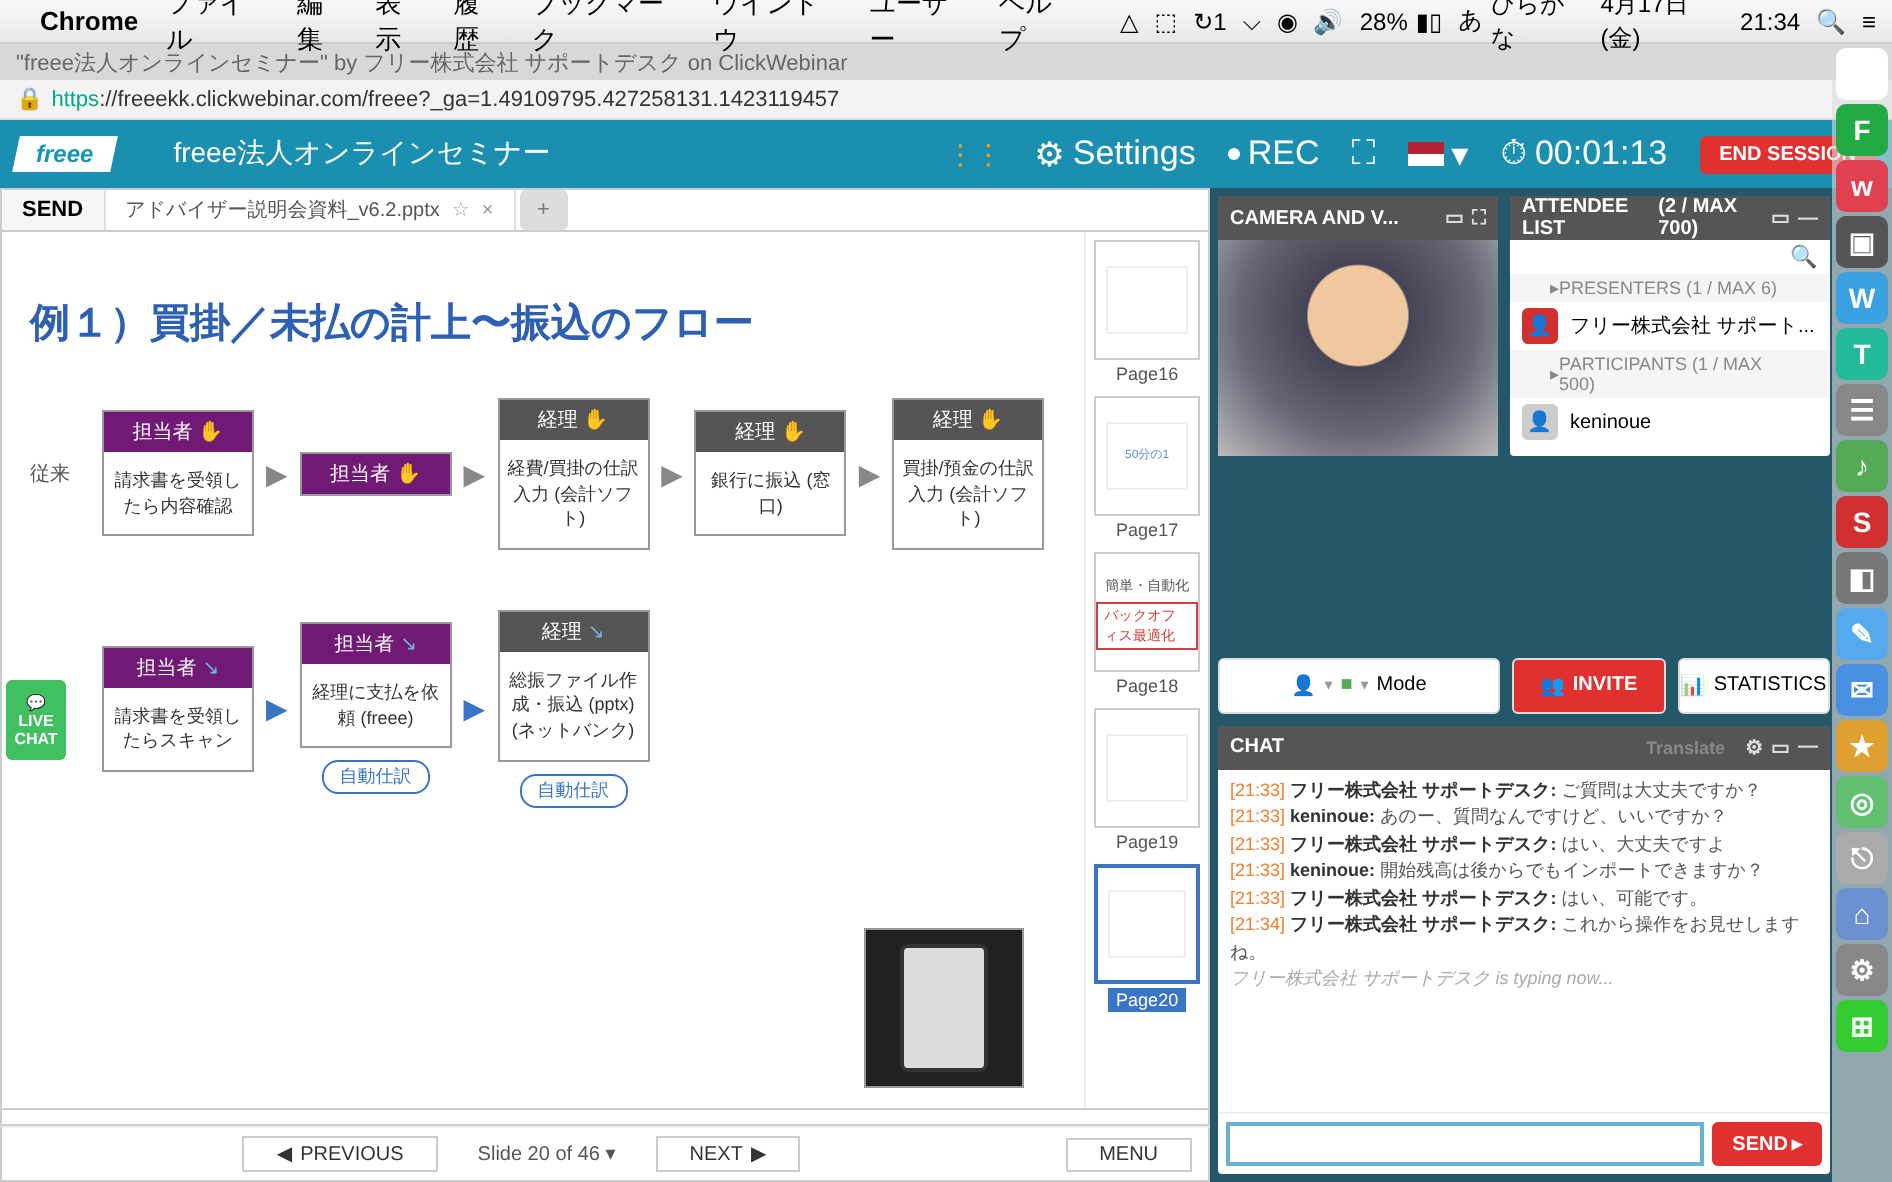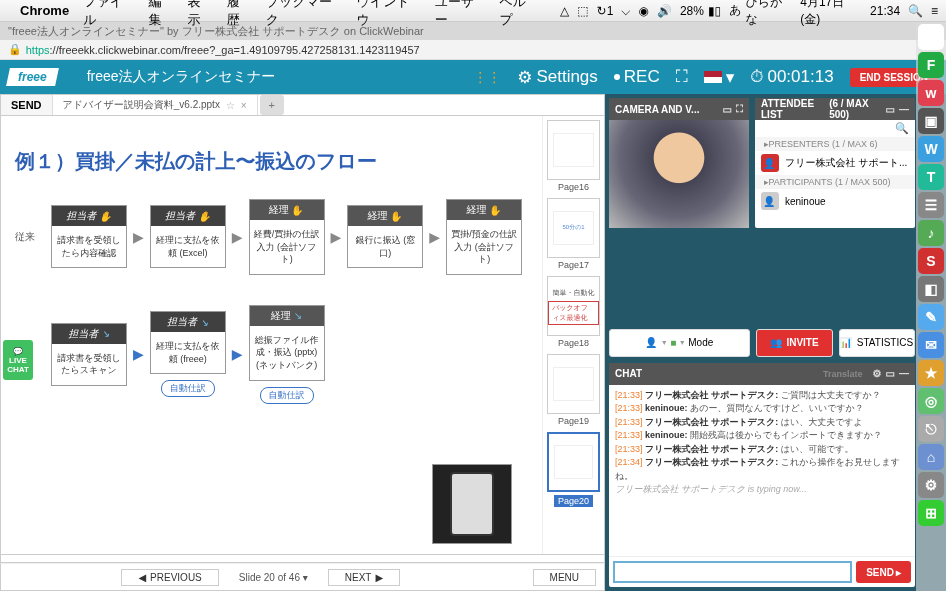--- a/index.html
+++ b/index.html
@@ -44,21 +44,21 @@
 .file-tab .x { color: #999; cursor: pointer; }
 .file-tab .star::before { content: "☆"; color: #aaa; }
 .plus-tab { width: 24px; height: 100%; background: #ddd; display:flex; align-items:center; justify-content:center; border-radius: 3px; margin-left:2px; cursor:pointer; color:#777;}
 
 .slide-area { flex: 1; background: #fff; display: flex; border: 1px solid #ccc; border-top: none; overflow: hidden;}
 .slide-main { flex: 1; padding: 20px 14px; position: relative; background: white; font-size: 10px; color: #333; }
 .slide-title { color: #2d5fb5; font-size: 20px; font-weight: bold; margin: 12px 0 24px 0; }
 .flow-row { display: flex; align-items: center; margin-bottom: 12px; }
 .flow-label { width: 30px; font-size: 10px; color: #555; }
 .flow-box { border: 1px solid #999; width: 76px; text-align: center; margin: 0 6px; display:flex; flex-direction:column;}
-.flow-box.blue .bh { background: #404040; font-style: italic; }
+.flow-box.blue .bh { background: #701a75; }
 .flow-box.dark .bh { background: #555; }
 .flow-box .bh { color: white; font-size: 10px; padding: 3px 0; display:flex; align-items:center; justify-content:center; gap:3px;}
 .flow-box .bb { padding: 8px 4px; font-size: 9px; line-height: 1.4; min-height:40px; display:flex; align-items:center; justify-content:center;}
 .arr { color: #888; font-size: 14px; }
 .arr.blue { color: #3a74c7; }
 .hand::before { content: "✋"; font-size:10px;}
 .bird { color: #6bb8e0; font-size:10px;}
 .tag-auto { border: 1px solid #3a74c7; color: #3a74c7; background: white; padding: 1px 8px; font-size: 9px; border-radius: 8px; position: relative; margin-top:6px; display:inline-block;}
 .phone-img { width: 80px; height: 80px; background: #222; position:absolute; right: 30px; bottom: 10px; border: 1px solid #999; display:flex; align-items:center; justify-content:center;}
 .phone-img::after { content:""; width:40px; height:60px; background:#ddd; border:2px solid #333; border-radius:4px; display:block;}
@@ -80,21 +80,21 @@
 .panel { background: #fff; border-radius: 2px; display: flex; flex-direction: column; }
 .panel-header { height: 22px; background: #555; color: white; font-size: 10px; font-weight: bold; display: flex; align-items: center; padding: 0 6px; }
 .panel-header .sp { flex: 1; }
 .panel-header .icn { margin-left: 4px; cursor: pointer; font-size:10px; opacity:0.8;}
 
 .camera-panel { height: 130px; }
 .camera-row { display: flex; flex:1;}
 .camera-feed { flex: 1; background: #333; position: relative; overflow:hidden;}
 .camera-feed .person { width:100%; height:100%; background: radial-gradient(circle at 50% 35%, #f0c8a0 0%, #f0c8a0 25%, #445 26%, #667 60%, #bbb 100%);}
 .attendee-panel { height: 130px; }
-.att-section { padding: 2px 9px; font-size: 9px; color: #888; background:#f5f5f5; display:flex; align-items:center; cursor:pointer;}
+.att-section { padding: 2px 20px; font-size: 9px; color: #888; background:#f5f5f5; display:flex; align-items:center; cursor:pointer;}
 .att-section::before { content:"▸ "; }
 .att-row { padding: 3px 6px; display: flex; align-items: center; gap: 6px; font-size: 10px;}
 .avatar { width: 18px; height: 18px; border-radius: 3px; background: #d03030; display:flex; align-items:center; justify-content:center; color:white;}
 .avatar.grey { background:#ccc; color:#777;}
 
 .controls-row { display: flex; gap: 6px; height: 28px; }
 .ctrl { flex:1; background: #fff; border-radius: 3px; display: flex; align-items: center; justify-content: center; font-size: 10px; gap: 4px; border:1px solid #ddd;}
 .ctrl.invite { background: #e03030; color: white; font-weight:bold;}
 .ctrl .cam-icn { color:#5a5; }
 .ctrl .dd { font-size:8px; color:#999;}
@@ -197,21 +197,20 @@
                 <span class="hand"></span>
               </div>
               <div class="bb">請求書を受領したら内容確認</div>
             </div>
           <span class="arr">▶</span>
           <div class="flow-box blue">
               <div class="bh">
                 <span>担当者</span>
                 <span class="hand"></span>
               </div>
-              <div class="bb">経理に支払を依頼 (Excel)</div>
             </div>
           <span class="arr">▶</span>
           <div class="flow-box dark">
               <div class="bh">
                 <span>経理</span>
                 <span class="hand"></span>
               </div>
               <div class="bb">経費/買掛の仕訳入力 (会計ソフト)</div>
             </div>
           <span class="arr">▶</span>
@@ -310,21 +309,21 @@
             <span class="sp"></span>
           <span class="icn">▭</span>
           <span class="icn">⛶</span>
         </div>
         <div class="camera-feed">
             <div class="person"></div>
           </div>
       </div>
       <div class="panel attendee-panel" style="flex:1.2">
         <div class="panel-header">
-          <span>ATTENDEE LIST</span>&nbsp;<span>(6 / MAX 500)</span><span class="sp"></span>
+          <span>ATTENDEE LIST</span>&nbsp;<span>(2 / MAX 700)</span><span class="sp"></span>
           <span class="icn">▭</span>
           <span class="icn">—</span>
         </div>
         <div style="display:flex;justify-content:flex-end;padding:2px 6px">
             <span style="color:#aaa">🔍</span>
           </div>
         <div class="att-section">PRESENTERS (1 / MAX 6)</div>
         <div class="att-row">
           <span class="avatar">👤</span>
           <span>フリー株式会社 サポート...</span>

